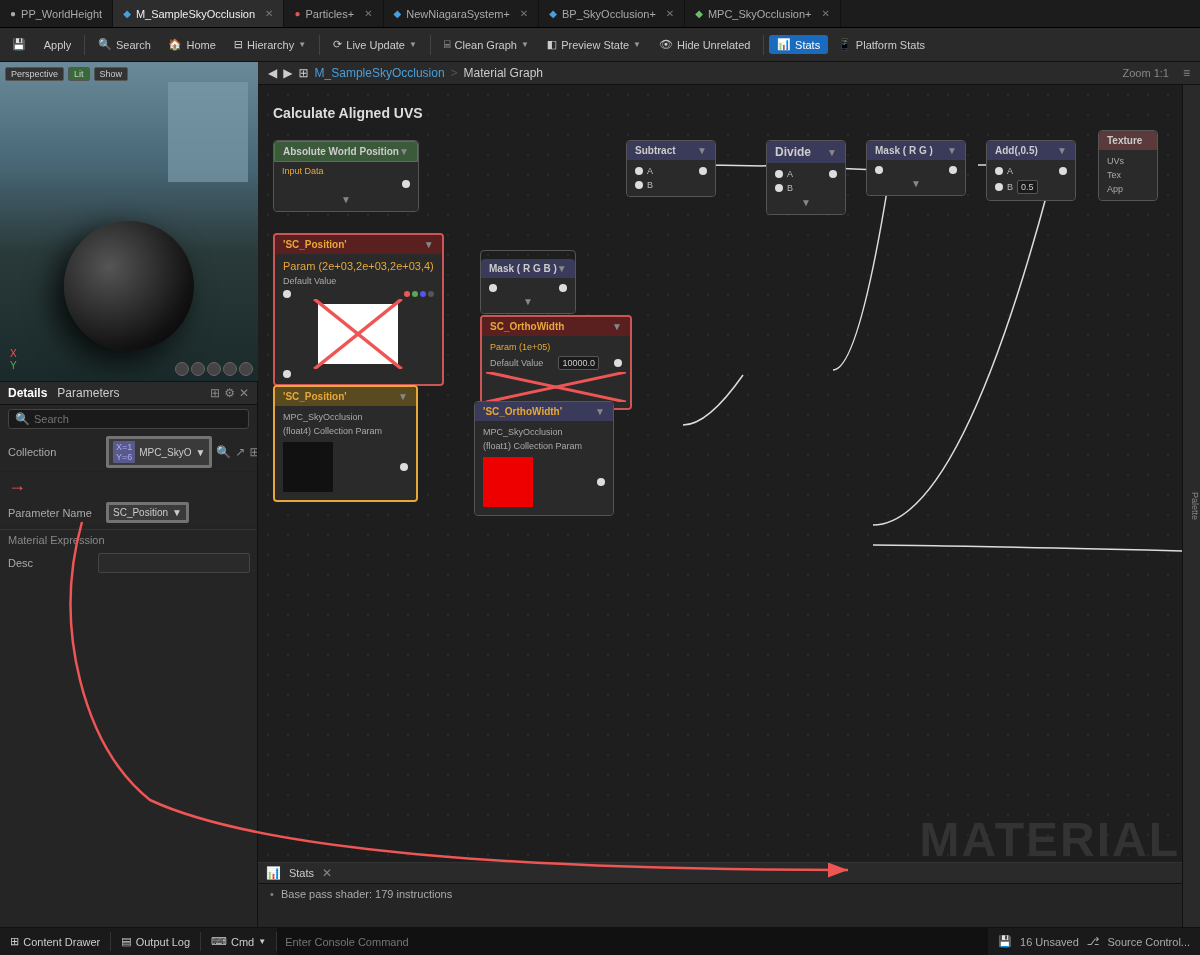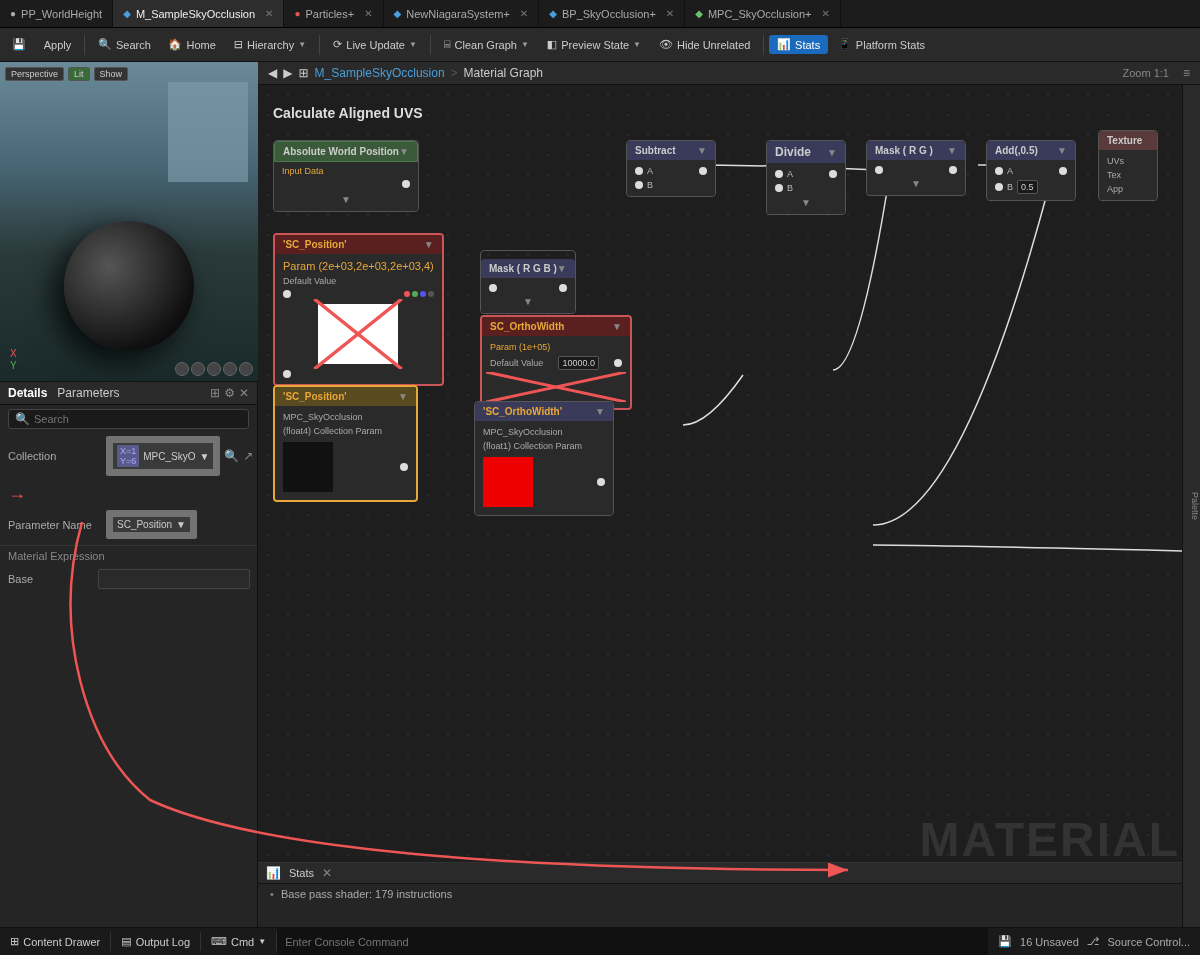--- a/index.html
+++ b/index.html
@@ -48,21 +48,21 @@
     .details-tabs { display: flex; gap: 10px; align-items: center; }
     .details-tab { color: #ccc; cursor: pointer; font-size: 12px; }
     .details-tab.active { color: #fff; font-weight: bold; }
     .details-search { display: flex; align-items: center; background: #1a1a1a; border: 1px solid #444; border-radius: 3px; padding: 2px 6px; margin: 4px 8px; gap: 4px; }
     .details-search input { background: transparent; border: none; color: #ccc; font-size: 11px; outline: none; width: 100%; }
     .section-label { padding: 4px 8px; color: #888; font-size: 11px; display: flex; align-items: center; gap: 4px; cursor: pointer; }
     .section-label::before { content: '▼'; font-size: 8px; }
     .detail-row { display: flex; align-items: center; padding: 3px 8px; gap: 8px; border-bottom: 1px solid #222; }
     .detail-label { color: #aaa; font-size: 11px; min-width: 90px; }
     .detail-value { display: flex; align-items: center; gap: 4px; }
-    .collection-select { background: #3a3a3a; border: 7px solid #737373; color: #ccc; font-size: 10px; padding: 2px 4px; border-radius: 2px; display: flex; align-items: center; gap: 4px; cursor: pointer; }
+    .collection-select { background: #3a3a3a; border: 3px solid #737373; color: #ccc; font-size: 10px; padding: 2px 4px; border-radius: 2px; display: flex; align-items: center; gap: 4px; cursor: pointer; }
     .collection-icon { background: #5a5a8a; color: #aaf; font-size: 9px; padding: 1px 3px; border-radius: 1px; }
     .mat-expr-section { padding: 4px 8px; color: #888; font-size: 11px; border-top: 1px solid #333; margin-top: 2px; }
     .desc-row { display: flex; align-items: center; padding: 3px 8px; }
     .desc-label { color: #aaa; font-size: 11px; min-width: 90px; }
     .desc-input { background: #2a2a2a; border: 1px solid #444; border-radius: 2px; color: #ccc; font-size: 11px; padding: 2px 4px; flex: 1; height: 20px; }
     .icon-row { display: flex; align-items: center; gap: 4px; }
     .icon-small { font-size: 12px; cursor: pointer; color: #888; }
 
     
     .graph-area { flex: 1; display: flex; flex-direction: column; background: #1a1a1a; position: relative; overflow: hidden; }
@@ -272,21 +272,21 @@
           <span>SC_Position</span>
           <span class="arrow">▼</span>
         </div>
       </div>
 
       <div class="mat-expr-section">
         <span>Material Expression</span>
       </div>
 
       <div class="desc-row">
-        <span class="desc-label">Base</span>
+        <span class="desc-label">Desc</span>
         <input class="desc-input" type="text" style="">
       </div>
     </div>
   </div>
 
   <div class="graph-area">
 
     <div class="graph-topbar">
       <span style="cursor:pointer">◀</span>
       <span style="cursor:pointer">▶</span>

